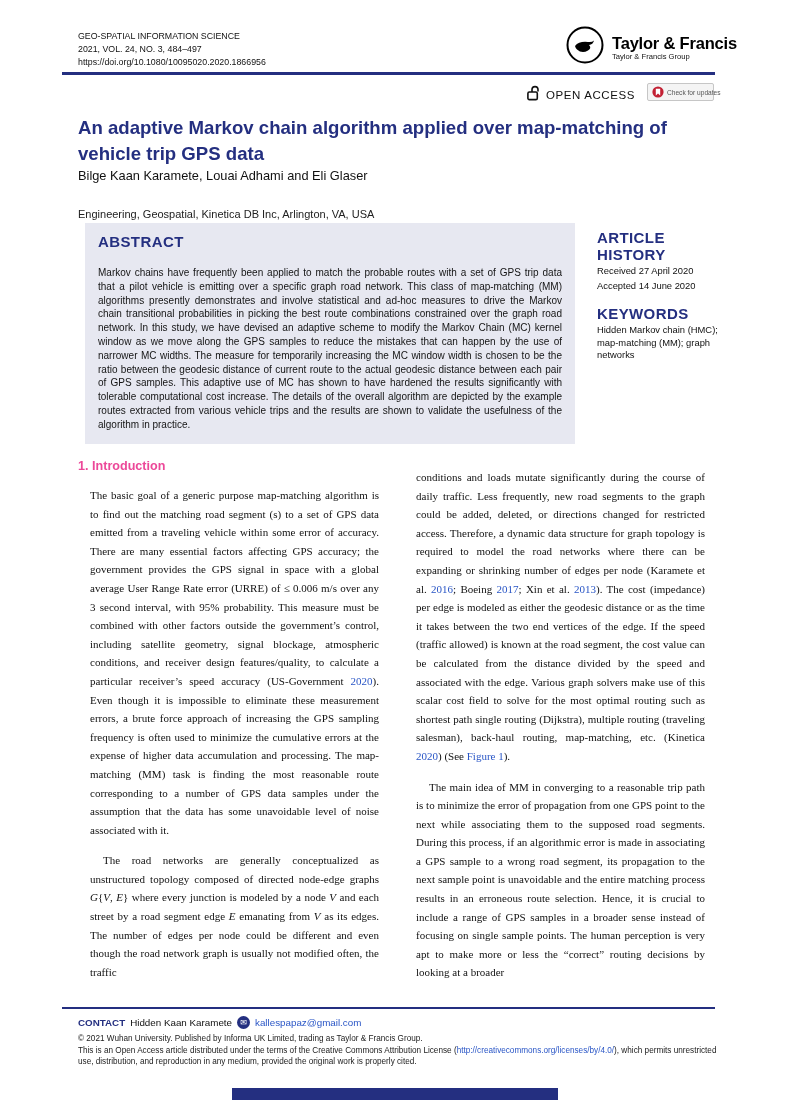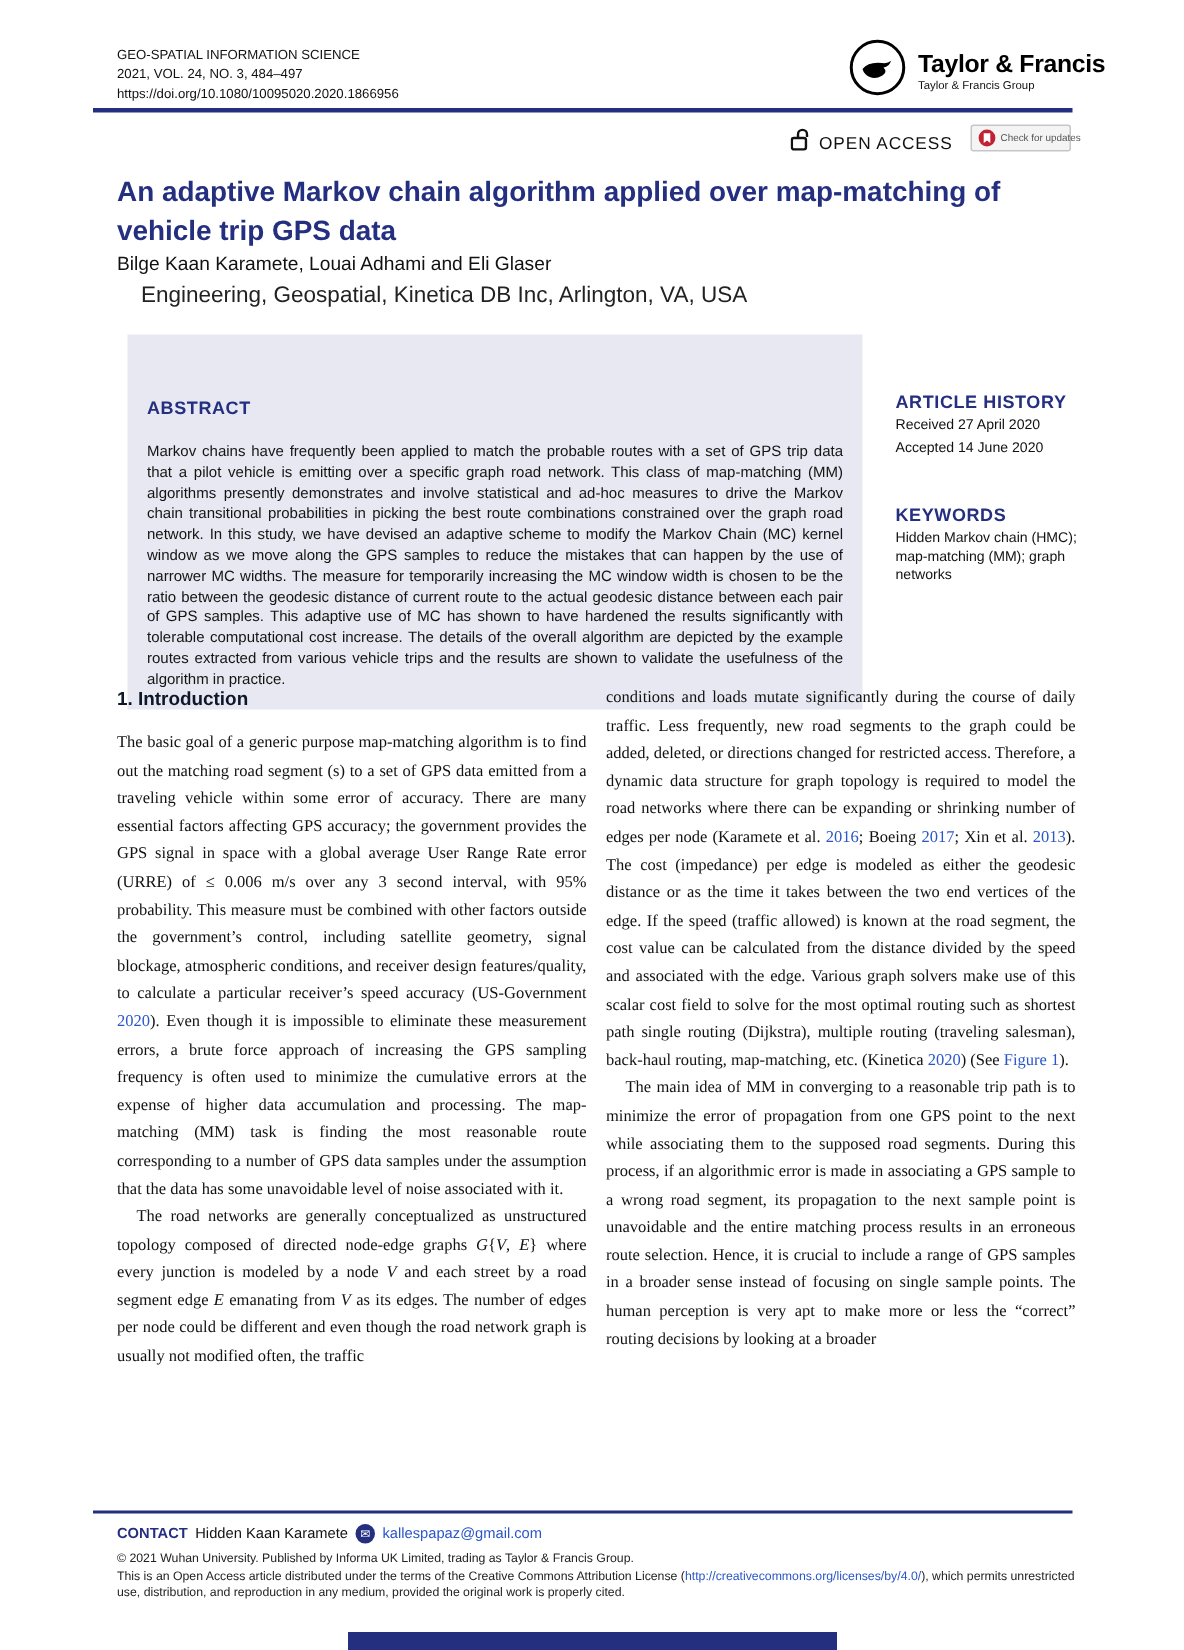--- a/index.html
+++ b/index.html
@@ -18,35 +18,35 @@
   .oa-label { font-size:11.5px; letter-spacing:0.6px; color:#111; font-weight:500;text-align:right; }
   .check-btn {
     position:absolute; left:647px; top:83px; width:67px; height:18px;
     background:#f4f4f4; border:1px solid #c6c6c6; border-radius:2px;
     display:flex; align-items:center; gap:3px; padding:0 4px; cursor:pointer;
   }
   .check-btn span { font-size:6.6px; color:#555; white-space:nowrap; }
   
   .title { position:absolute; left:78px; top:115px; width:652px; font-size:18.6px; line-height:25.5px; font-weight:bold; color:#242f80; }
   .authors { position:absolute; left:78px; top:168px; font-size:12.8px; color:#111; }
-  .affil { position:absolute; left:78px; top:188px; font-size:15px; color:#222;margin-left:16px; }
+  .affil { position:absolute; left:78px; top:208px; font-size:11px; color:#222; }
   
   .abstract-box { position:absolute; left:85px; top:223px; width:490px; background:#e7e8f1; padding:10px 13px 12px; }
-  .mini-heading { font-size:12px; font-weight:bold; color:#242f80; letter-spacing:0.4px;margin-top:32px; }
+  .mini-heading { font-size:15px; font-weight:bold; color:#242f80; letter-spacing:0.4px; }
   .abstract-text { margin-top:16px; font-size:10px; line-height:13.8px; text-align:justify; color:#141414; }
   .side-info { position:absolute; left:597px; top:229px; width:130px; }
   .side-info .block { margin-bottom:13px; }
   .side-text { font-size:9.4px; line-height:12.6px; color:#111; margin-top:2px; }
   
   .col { position:absolute; top:456px; width:313px; height:552px; overflow:hidden; }
   .col-left { left:78px; }
   .col-right { left:404px; }
-  .section-heading { font-size:12.6px; font-weight:bold; color:#0f172a; margin:3px 0 13px; }
+  .section-heading { font-size:12.6px; font-weight:bold; color:#ec4899; margin:3px 0 13px; }
   .body-text { font-family:"Liberation Serif", serif; font-size:11px; line-height:18.6px; text-align:justify; color:#111; }
-  .body-text p { margin:0; }
+  .body-text p { margin:12px; }
   .body-text p + p { text-indent:13px; }
   .link { color:#2a56c6; cursor:pointer; }
   .it { font-style:italic; }
   
   .footer-rule { position:absolute; left:62px; top:1007px; width:653px; height:2px; background:#242f80; }
   .contact-line { position:absolute; left:78px; top:1016px; font-size:9.8px; display:flex; align-items:center; gap:5px; }
   .contact-label { font-weight:bold; color:#242f80; }
   .contact-name { color:#111; }
   .mail-badge { width:13px; height:13px; border-radius:50%; background:#242f80; color:#fff;
     display:flex; align-items:center; justify-content:center; font-size:8px; line-height:1; }

